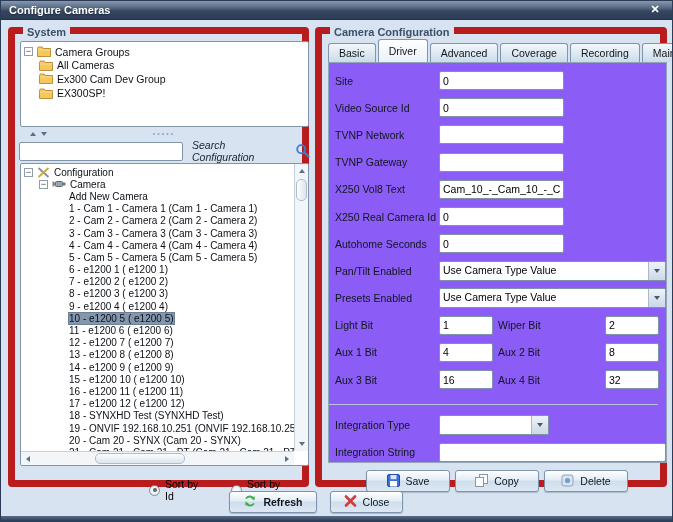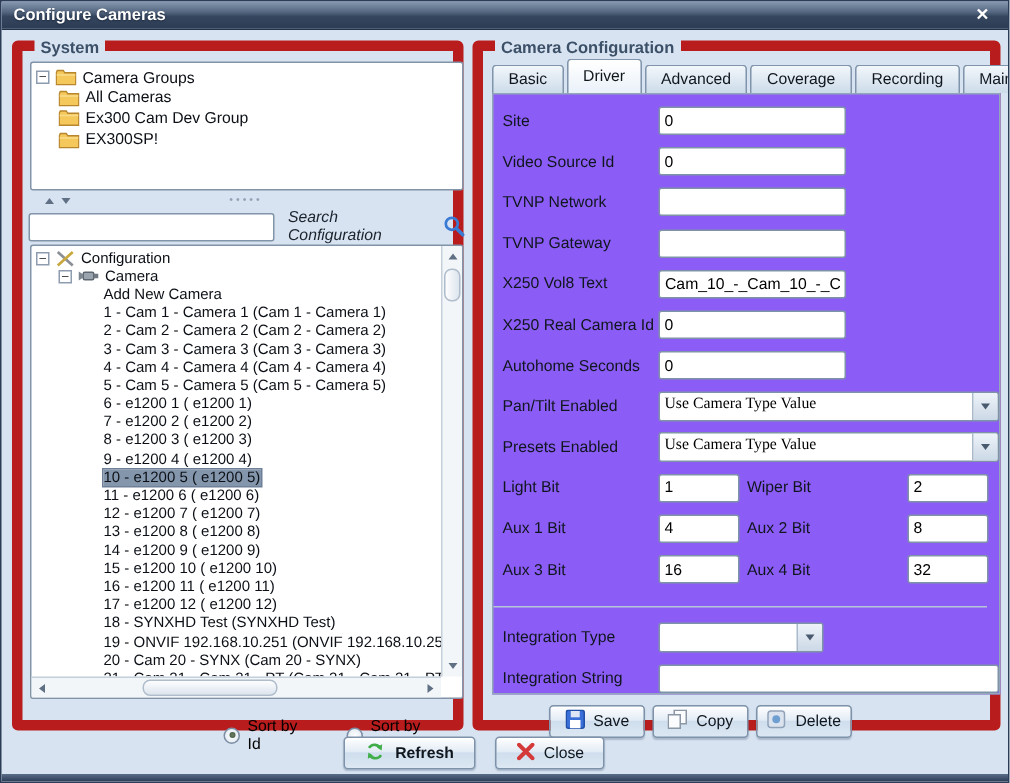--- a/index.html
+++ b/index.html
@@ -74,36 +74,36 @@
          border:1px solid #8095ab; border-bottom:none; border-radius:3px 3px 0 0;
          background:linear-gradient(#f2f7fb,#ccdbe9); font-size:10.5px; color:#10161d; }
   .tab.active { height:23px; background:linear-gradient(#ffffff,#eaf1f9); position:relative; z-index:3;text-align:right; }
   .tab-panel { position:absolute; background:#8b5cf6; border:1px solid #93a5b9;
                padding:4px 0 0 6px; z-index:1; }
   .frow { height:27.2px; display:flex; align-items:center; }
   .flabel { width:104px; font-size:10.5px; color:#10161d; flex:none; }
   .flabel2 { width:112px; font-size:10.5px; color:#10161d; flex:none; padding-left:5px; }
   .tin { height:19px; border:1px solid #7f93a8; border-radius:2px; background:#fff;
          font-size:10.5px; padding:0 3px; font-family:"Liberation Sans",sans-serif; }
-  .w-norm { width:125px; } .w-wide { width:227px;font-family:Liberation Serif, serif; } .w-bit { width:54px; }
+  .w-norm { width:125px; } .w-wide { width:227px; } .w-bit { width:54px; }
   .combo { height:20px; border:1px solid #7f93a8; border-radius:2px; background:#fff; display:flex; overflow:hidden; }
   .combo.w-wide { width:227px; } .combo.w-small { width:110px; }
   .combo-text { flex:1; font-size:10.5px; padding:2px 3px; white-space:nowrap; overflow:hidden; }
   .combo-btn { width:17px; flex:none; border-left:1px solid #a9bacb;
                background:linear-gradient(#eef3f9,#cbd8e6); display:flex; align-items:center; justify-content:center; }
   .arr-dn { width:0; height:0; border-left:3.5px solid transparent; border-right:3.5px solid transparent;
             border-top:4px solid #4a5a6e; }
   .fsep { height:12px; border-bottom:1px solid #b7c6d7; margin:0 8px 6px -6px; }
 
   .btn { display:inline-flex; align-items:center; justify-content:center; gap:6px;
          border:1px solid #7e93aa; border-radius:3px; height:22px; font-size:10.5px; color:#10161d;
          background:linear-gradient(#fefeff,#e3ecf5 45%,#cfdeed 50%,#dce8f3);
          box-shadow:0 1px 1px rgba(40,60,90,.25), inset 0 1px 0 #fff; }
   .action-row { position:absolute; display:flex; gap:5px; }
-  .action-row .btn { width:64px; }
+  .action-row .btn { width:84px; }
   .footer-btn { position:absolute; top:490px; }
 </style>
 </head>
 <body>
 
 <div class="window">
   <div class="titlebar">
     <span class="ttl">Configure Cameras</span>
     <span class="close-x">✕</span>
   </div>

